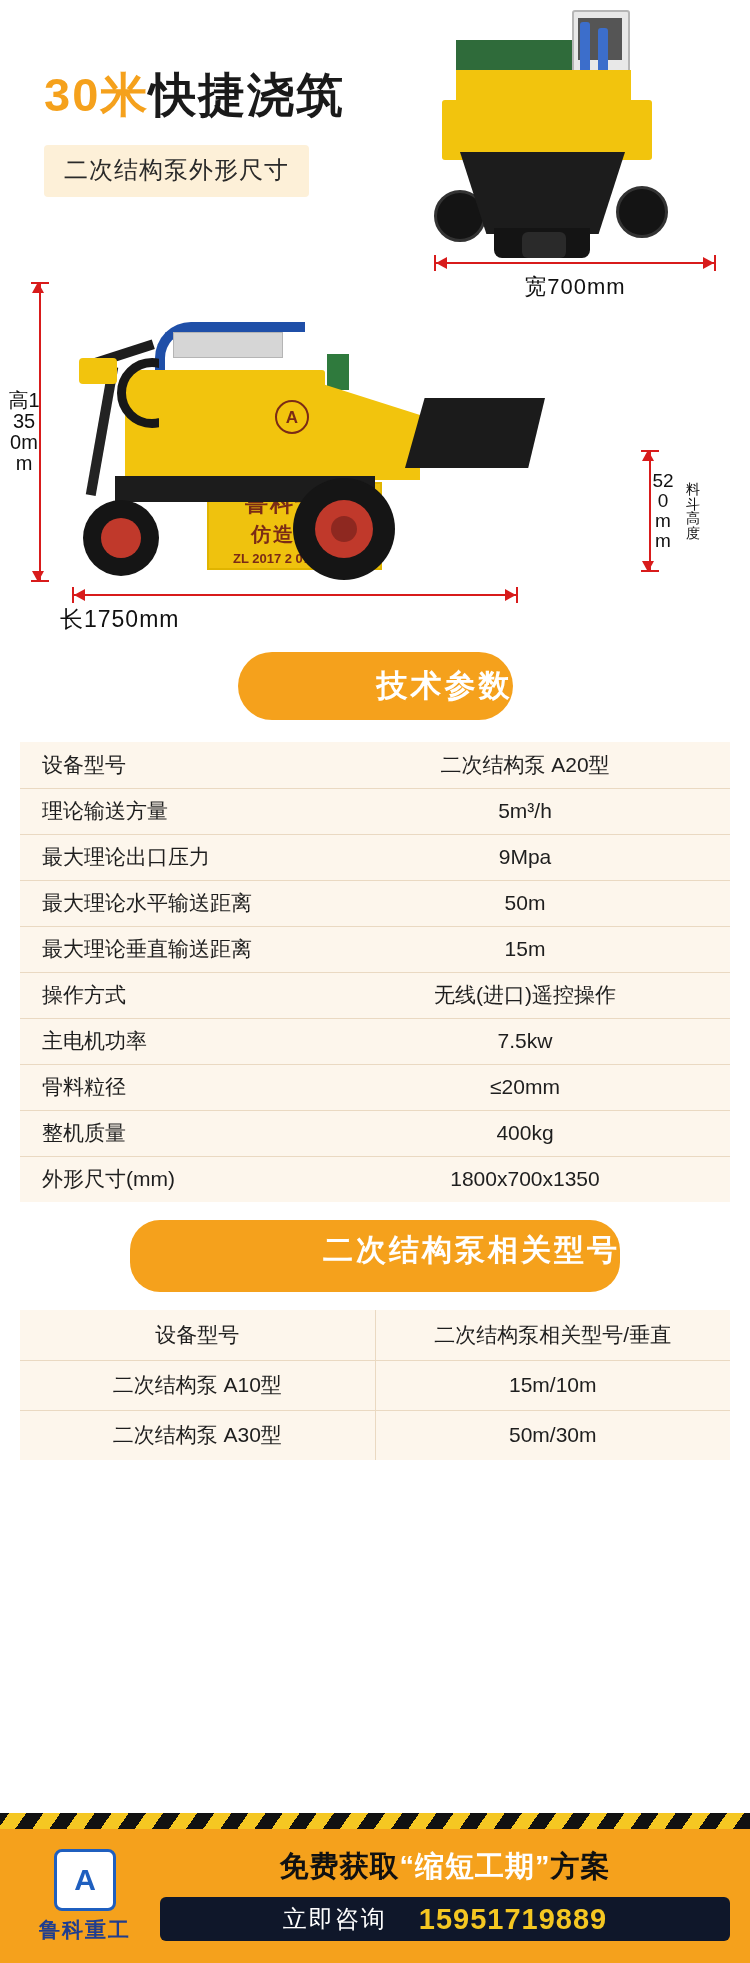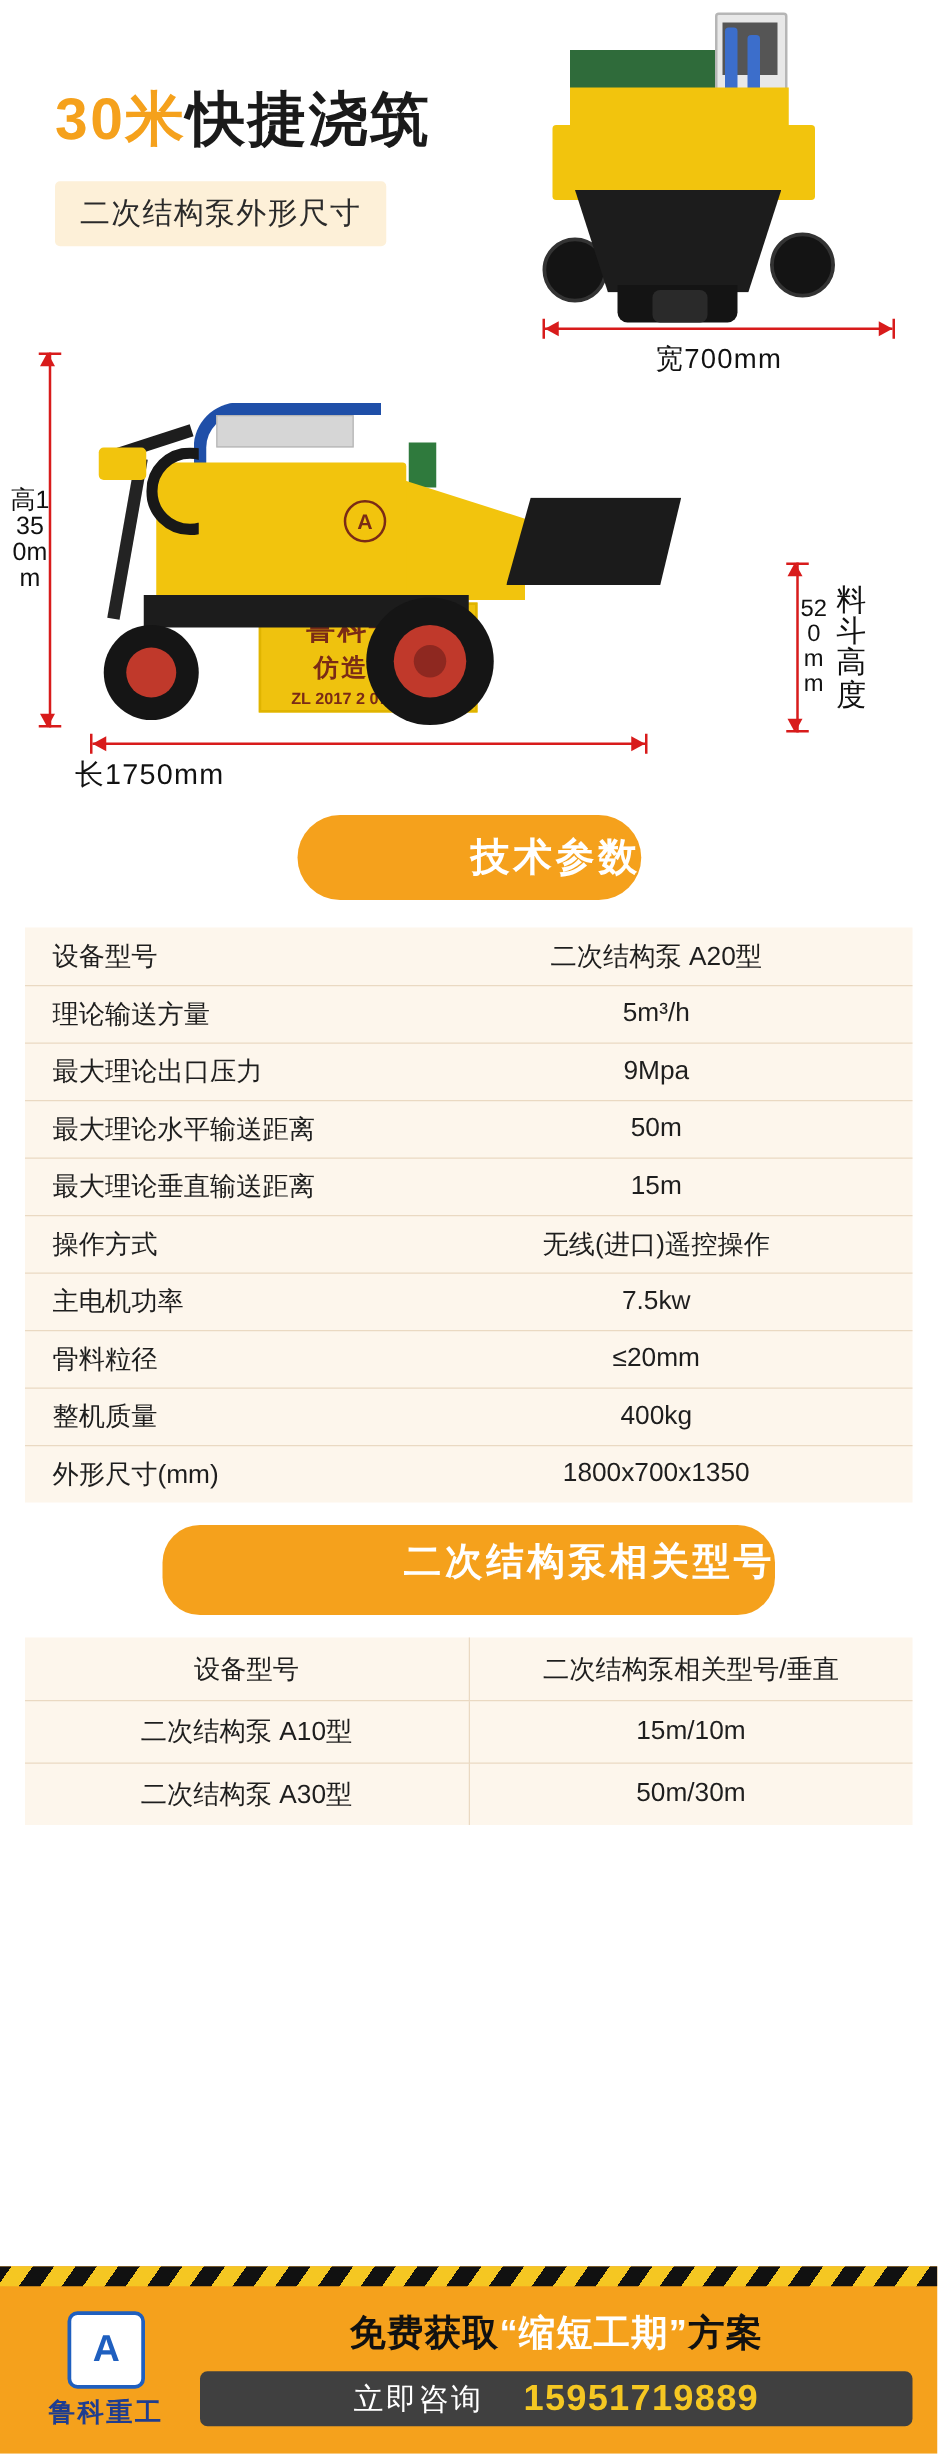--- a/index.html
+++ b/index.html
@@ -222,30 +222,30 @@
   .arrow-u { top:0; border-bottom:11px solid #d81b1b; }
   .arrow-d { bottom:0; border-top:11px solid #d81b1b; }
   .dim-v-label {
     position:absolute; left:-14px; top:50%; transform:translateY(-50%);
     font-size:20px; color:#111; width:32px; text-align:center; line-height:1.05;
     word-break: break-all;
   }
 
   
   .dim-right {
-    position:absolute; right:96px; top:190px; height:136px; width:34px;
+    position:absolute; right:84px; top:190px; height:122px; width:34px;
   }
   .dim-right-label {
     position:absolute; left:18px; top:50%; transform:translateY(-50%);
     font-size:19px; color:#111; width:26px; text-align:center; line-height:1.05;
     word-break: break-all;
   }
   .dim-right-label2 {
     position:absolute; left:48px; top:50%; transform:translateY(-50%);
-    font-size:24px; color:#111; width:26px; text-align:center; line-height:1.05;
+    font-size:14px; color:#111; width:26px; text-align:center; line-height:1.05;
     word-break: break-all;
   }
 
   
   .dim-bottom {
     position:absolute; left:60px; top:334px; width:470px;
   }
   .dim-bottom .dim-label-top { font-size:23px; }
 
   
@@ -327,21 +327,21 @@
   }
   .footer-main {
     position:absolute; left:160px; top:34px; width:570px;
   }
   .fm-line1 {
     font-size: 29px; font-weight: bold; color:#111; letter-spacing:1px;
     text-align:center;
   }
   .fm-line1 .hl { color:#fff; }
   .fm-bar {
-    margin-top:10px; height:44px; background:#404040; border-radius:6px;
+    margin-top:10px; height:44px; background:#0f172a; border-radius:6px;
     display:flex; align-items:center; justify-content:center; gap:32px;
   }
   .fm-bar .lbl { color:#fff; font-size:24px; letter-spacing:2px; }
   .fm-bar .tel { color:#f5c722; font-size:29px; font-weight:bold; letter-spacing:1px; }
 </style>
 </head>
 <body>
 
 <div class="header">
   <div class="title-line">

